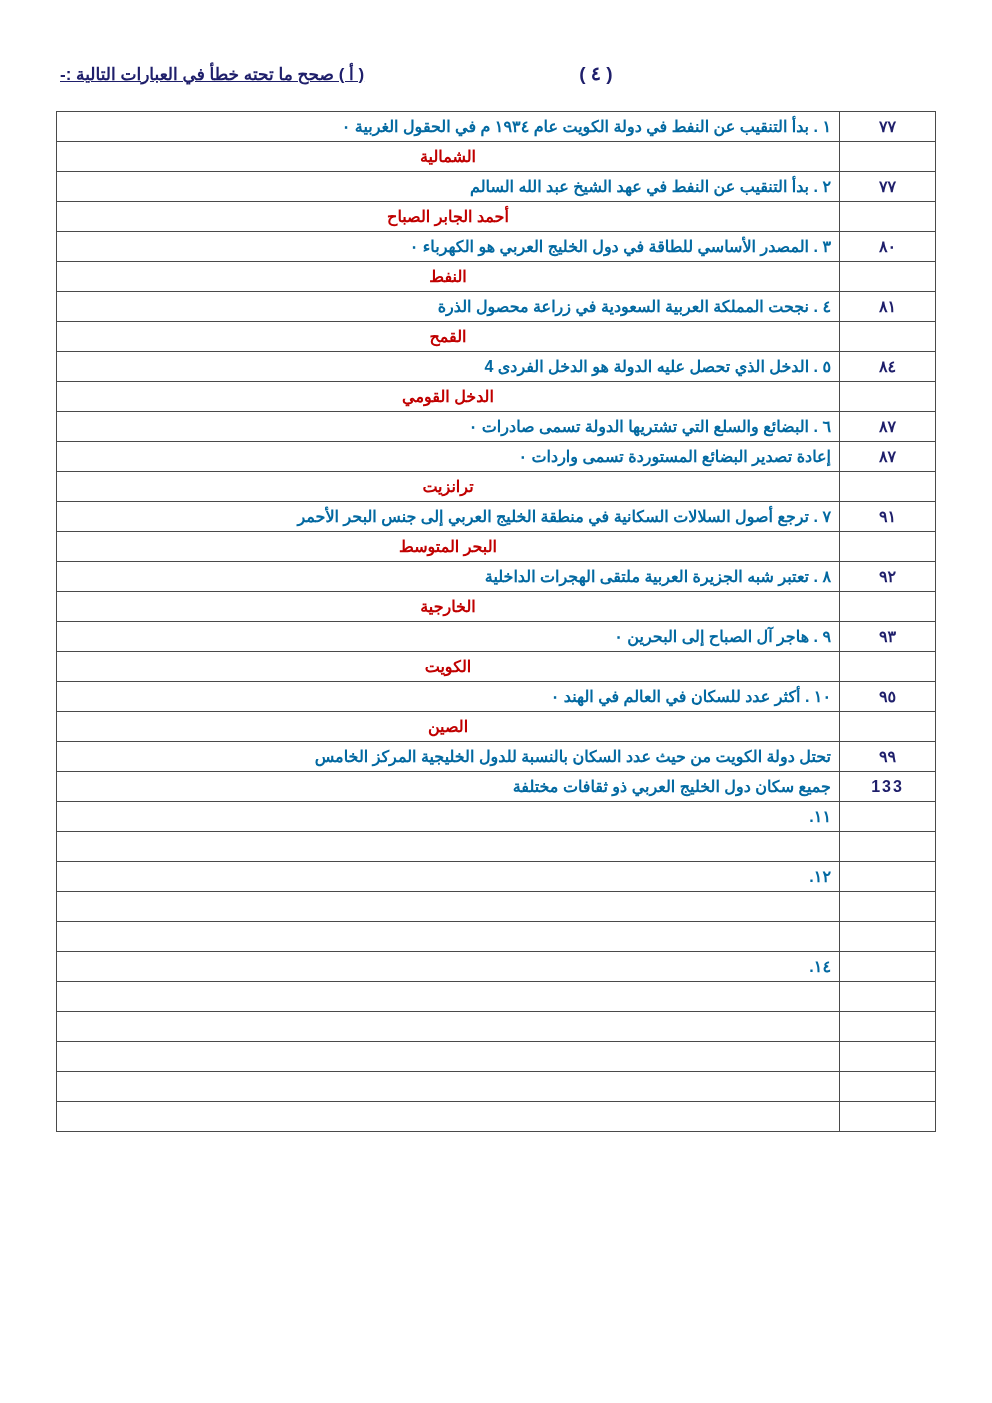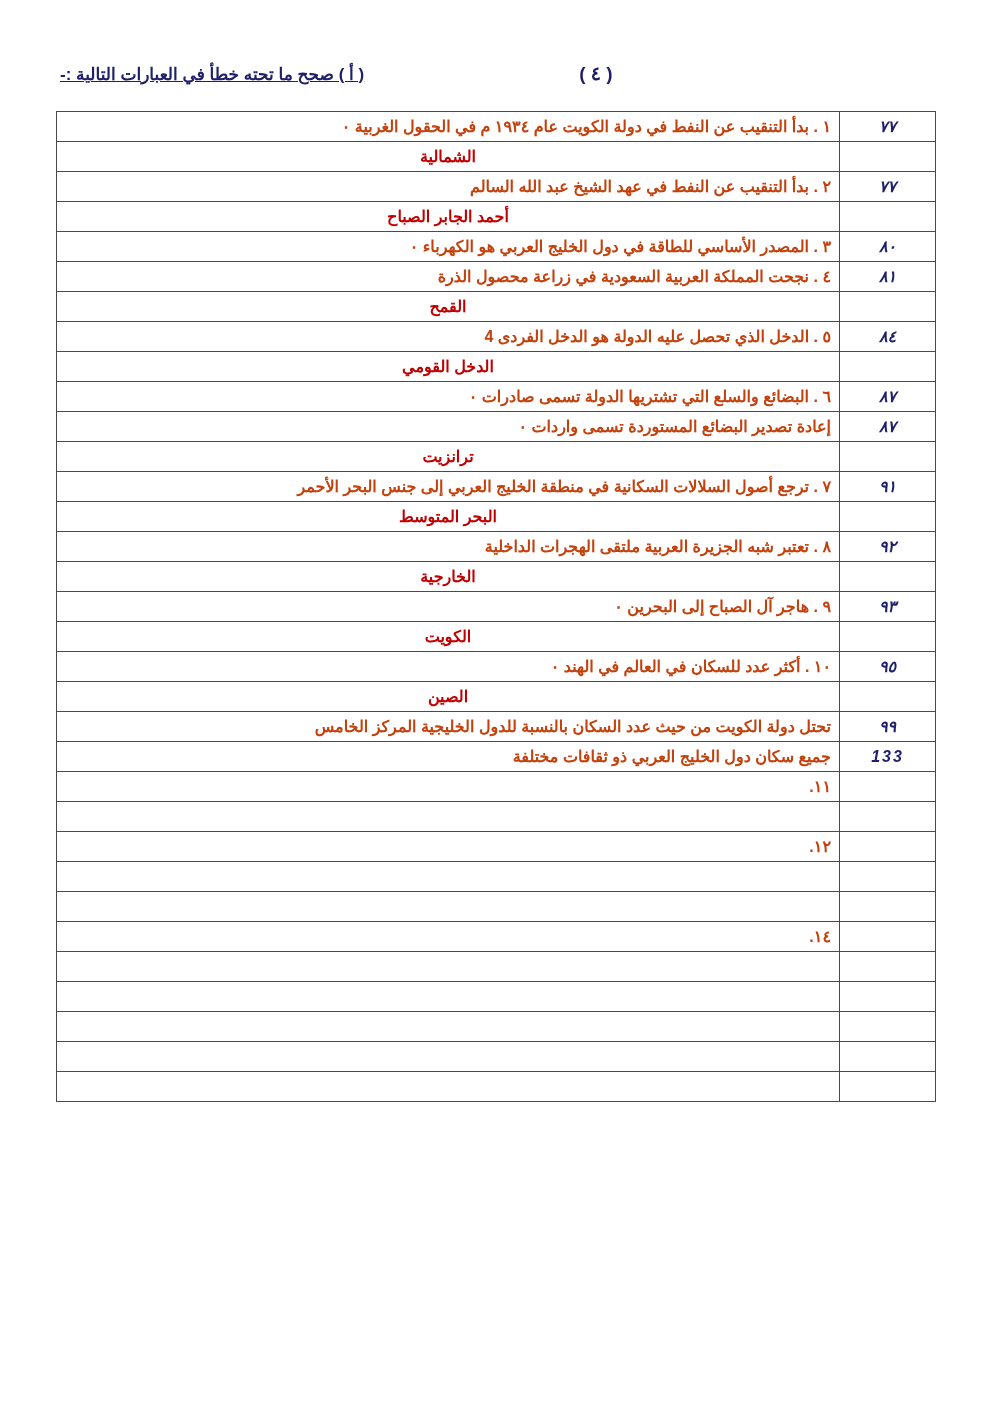--- a/index.html
+++ b/index.html
@@ -59,26 +59,25 @@
     height: 30px;
     box-sizing: border-box;
   }
   td.page-col {
     width: 96px;
     text-align: center;
     font-size: 16px;
     font-weight: bold;
     color: #1f1f6b;
     letter-spacing: 2px;
-    font-style: italic;
   }
   td.stmt-col {
     text-align: right;
     font-size: 16px;
-    color: #c2410c;
+    color: #0369a1;
     font-weight: bold;
     direction: rtl;
   }
   td.ans-col {
     text-align: center;
     font-size: 16px;
     color: #c00000;
     font-weight: bold;
     direction: rtl;
   }
@@ -109,20 +108,24 @@
         </tr>
         <tr>
           <td class="page-col"></td>
           <td class="ans-col">أحمد الجابر الصباح</td>
         </tr>
         <tr>
           <td class="page-col">٨٠</td>
           <td class="stmt-col">٣ . المصدر الأساسي للطاقة في دول الخليج العربي هو  الكهرباء ٠</td>
         </tr>
         <tr>
+          <td class="page-col"></td>
+          <td class="ans-col">النفط</td>
+        </tr>
+        <tr>
           <td class="page-col">٨١</td>
           <td class="stmt-col">٤ . نجحت المملكة العربية السعودية في زراعة محصول الذرة</td>
         </tr>
         <tr>
           <td class="page-col"></td>
           <td class="ans-col">القمح</td>
         </tr>
         <tr>
           <td class="page-col">٨٤</td>
           <td class="stmt-col">٥ . الدخل الذي تحصل عليه الدولة هو الدخل الفردى 4</td>

